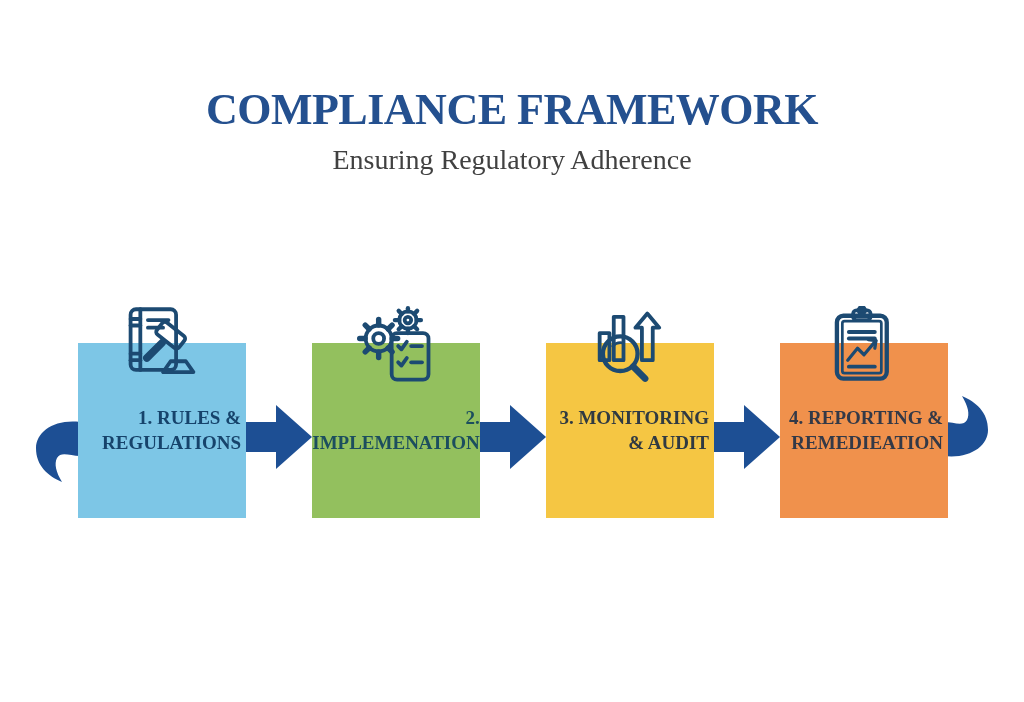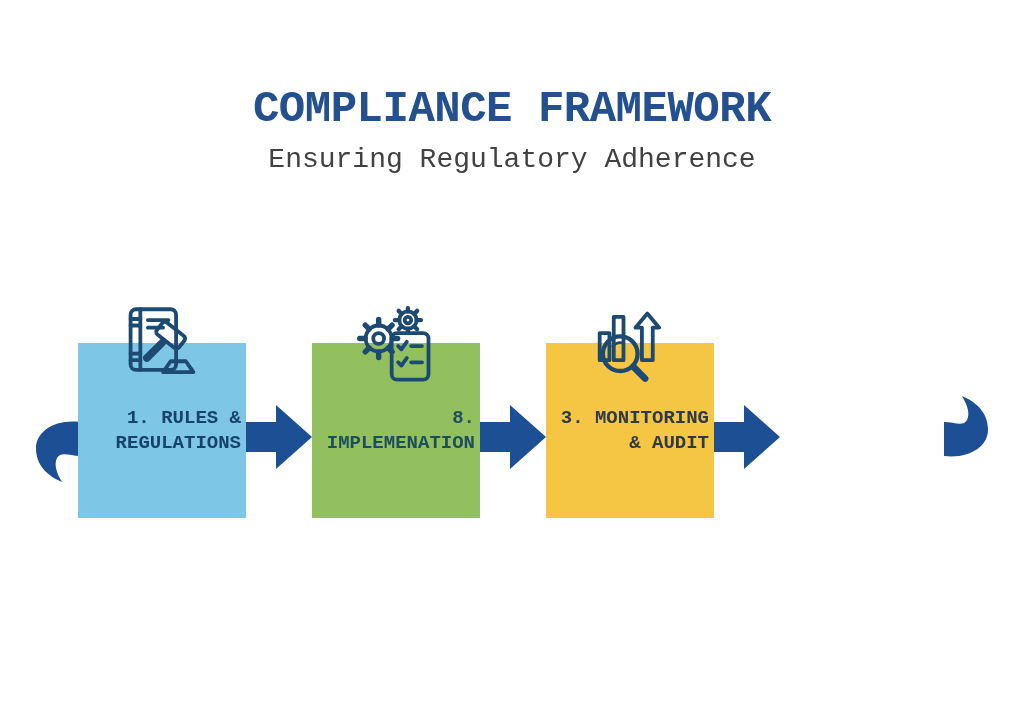--- a/index.html
+++ b/index.html
@@ -1,18 +1,18 @@
 <!DOCTYPE html>
 <html><head>
 <meta charset="utf-8">
 <style>
   html,body { margin:0; padding:0; background:#ffffff; }
   .stage {
     position:relative; width:1024px; height:702px; overflow:hidden;
-    background:#ffffff; font-family:Liberation Mono, monospace;
+    background:#ffffff; font-family:Liberation Serif, serif;
   }
   .title {
     position:absolute; top:84px; left:0; width:1024px; text-align:center;
     font-size:44px; font-weight:bold; color:#24508F; letter-spacing:-0.5px;
     margin:0;
   }
   .subtitle {
     position:absolute; top:144px; left:0; width:1024px; text-align:center;
     font-size:28px; font-weight:400; color:#414141; margin:0;
   }
@@ -115,31 +115,47 @@
         </g>
         <circle cx="47" cy="13" r="8"></circle>
           <circle cx="47" cy="13" r="3"></circle>
         <rect x="32" y="25" width="34" height="43" rx="5"></rect>
         <polyline points="38,37 41,40 46,33"></polyline>
           <line x1="50" y1="37" x2="60" y2="37"></line>
         <polyline points="38,52 41,55 46,48"></polyline>
           <line x1="50" y1="52" x2="60" y2="52"></line>
       </g>
     </svg>
-    <div class="step-label">8. IMPLEMENATION</div>
+    <div class="step-label">2. IMPLEMENATION</div>
   </div>
 
   <div class="step step-3">
     <svg class="step-icon" viewBox="0 0 72 72">
       <g class="icon-stroke">
         <rect x="8" y="25" width="9" height="25"></rect>
         <rect x="21" y="10" width="9" height="40"></rect>
         <path d="M52 7 L63 20 H57 V50 H47 V20 H41 Z"></path>
         <circle cx="27" cy="44" r="16" stroke-width="4"></circle>
         <path d="M20 37 a10 10 0 0 1 9 -3" stroke-width="2.5"></path>
         <line x1="39" y1="56" x2="50" y2="67" stroke-width="6"></line>
       </g>
     </svg>
     <div class="step-label">3. MONITORING &amp; AUDIT</div>
   </div>
 
+  <div class="step step-4">
+    <svg class="step-icon" viewBox="0 0 72 72">
+      <g class="icon-stroke">
+        <rect x="11" y="9" width="46" height="58" rx="6" stroke-width="4"></rect>
+        <rect x="16" y="14" width="36" height="48" rx="2" stroke-width="2.5"></rect>
+        <circle cx="34" cy="4" r="3"></circle>
+        <rect x="26" y="4" width="16" height="9" rx="3"></rect>
+        <line x1="22" y1="24" x2="46" y2="24"></line>
+        <line x1="22" y1="30" x2="46" y2="30"></line>
+        <line x1="22" y1="56" x2="46" y2="56"></line>
+        <path d="M21 50 L30 39 L36 45 L47 32" stroke-width="3"></path>
+        <path d="M40 31 L47 32 L46 39" stroke-width="3"></path>
+      </g>
+    </svg>
+    <div class="step-label">4. REPORTING &amp; REMEDIEATION</div>
+  </div>
 
 </div>
 
 </body></html>

